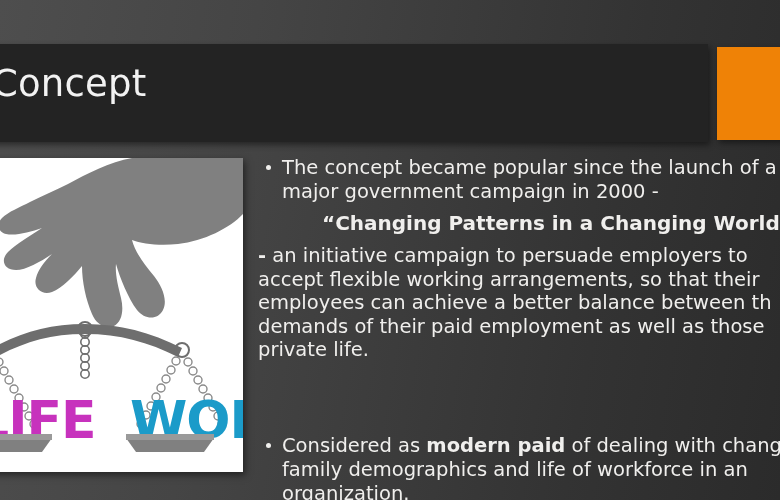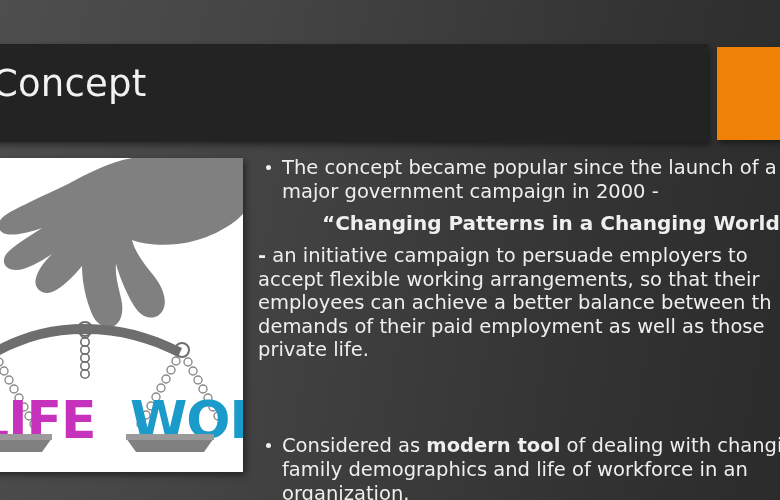--- a/index.html
+++ b/index.html
@@ -218,19 +218,19 @@
     <div class="blk" id="para">
       <span class="ln"><b>-</b><span> an initiative campaign to persuade employers to</span></span>
       <span class="ln">accept flexible working arrangements, so that their</span>
       <span class="ln">employees can achieve a better balance between th</span>
       <span class="ln">demands of their paid employment as well as those</span>
       <span class="ln">private life.</span>
     </div>
 
     <div class="blk bullet-row" id="b2">
       <span class="dot"></span>
-      <span class="ln"><span>Considered as </span><b>modern tool</b><span> of dealing with changi</span></span>
+      <span class="ln"><span>Considered as </span><b>modern paid</b><span> of dealing with changi</span></span>
       <span class="ln">family demographics and life of workforce in an</span>
       <span class="ln">organization.</span>
     </div>
 
   </div>
 </div>
 
 </body></html>

